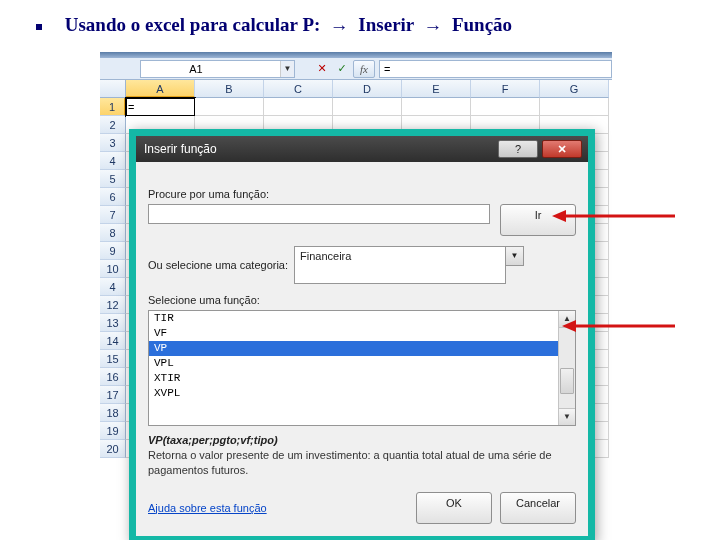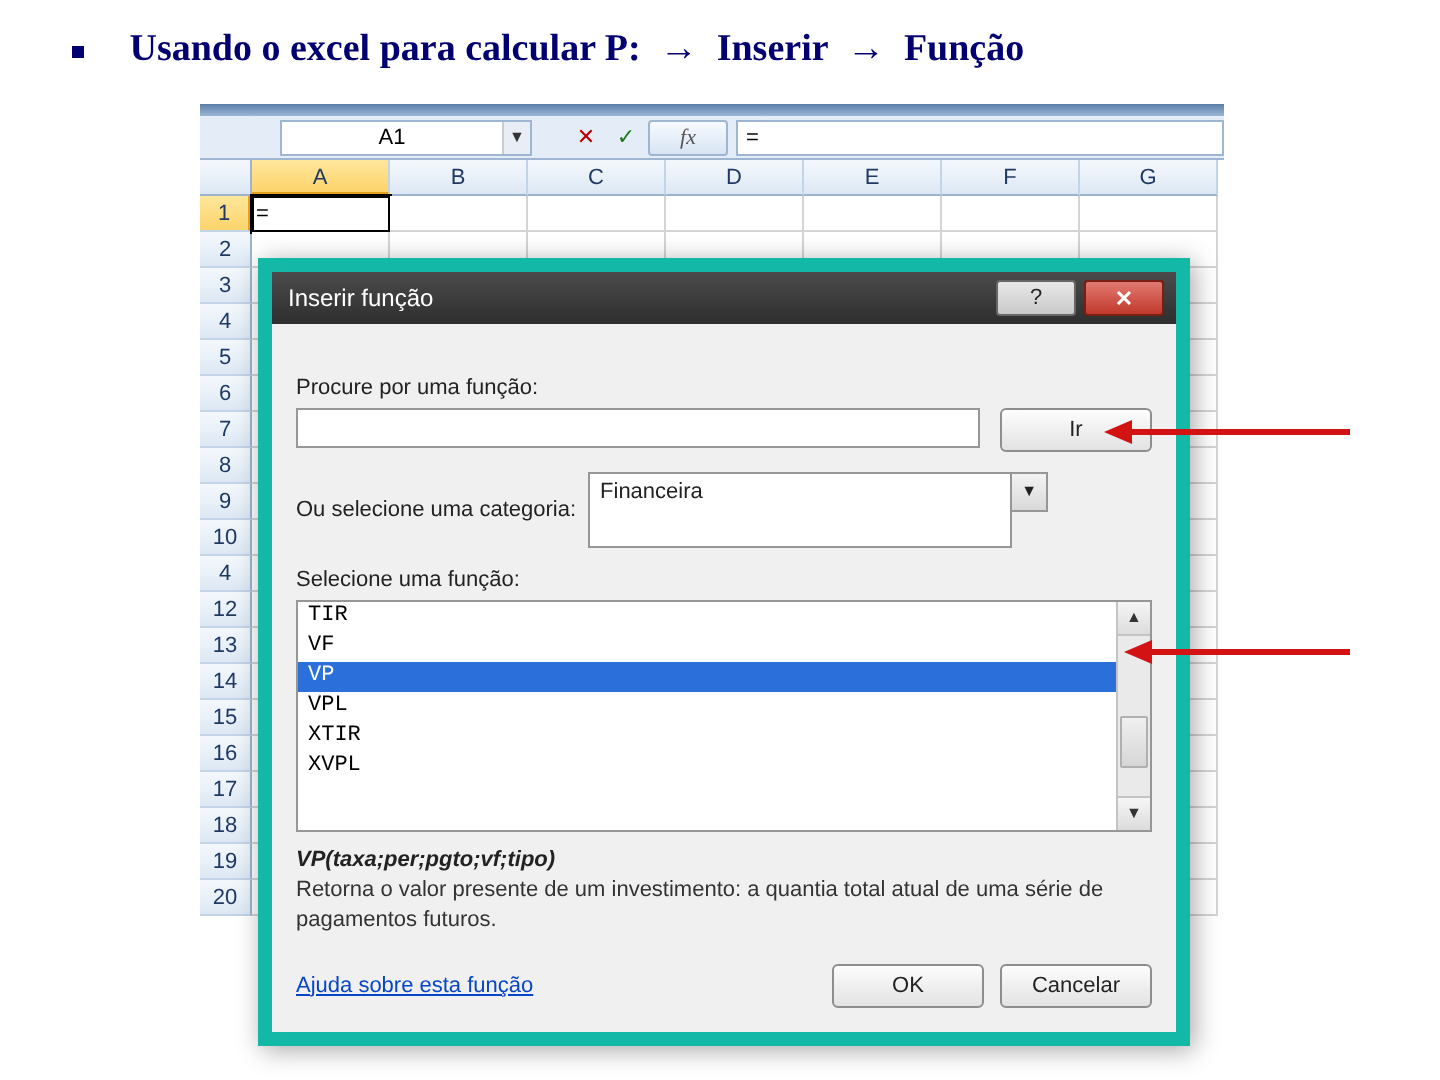--- a/index.html
+++ b/index.html
@@ -7,28 +7,28 @@
 
   
   .slide-title { position: absolute; top: 14px; left: 36px; font-family: Georgia, "Times New Roman", serif; font-size: 19px; font-weight: bold; color: #020071; }
   .slide-title .bullet { display: inline-block; width: 6px; height: 6px; background: #020071; vertical-align: middle; margin-right: 18px; border-radius: 0; }
   .slide-title .arrow { display: inline-block; font-weight: normal; }
 
   
   .excel { position: absolute; top: 52px; left: 100px; width: 512px; }
   .qat-shadow { height: 6px; background: linear-gradient(#5a7da7, #9db6d6); }
   .formula-row { display: flex; background: #e3ecf7; border-bottom: 1px solid #9fb6d3; height: 22px; align-items: center; }
-  .name-box-wrap { display: flex; align-items: center; background: #fff; border: 1px solid #9fb6d3; height: 18px; margin: 0 18px 0 40px; }
+  .name-box-wrap { display: flex; align-items: center; background: #fff; border: 1px solid #9fb6d3; height: 18px; margin: 0 18px 0 40px; gap: 29px; }
   .name-box { width: 110px; text-align: center; font-size: 11px; padding: 2px 0; }
   .name-dd { width: 14px; height: 16px; display: flex; align-items: center; justify-content: center; color: #333; background: #e9eef6; border-left: 1px solid #ccc; }
   .fx-btns { display: flex; gap: 2px; align-items: center; }
   .fx-btn { width: 18px; height: 18px; display: flex; align-items: center; justify-content: center; border: 1px solid transparent; color: #555; border-radius: 2px; }
   .fx-btn.cancel { color: #b00; }
   .fx-btn.enter { color: #1a7a1a; }
-  .fx-btn.fx { width: 40px; font-style: italic; font-family: Georgia, serif; background: linear-gradient(#f7faff, #d7e4f2); border: 1px solid #9fb6d3; font-size: 11px; }
+  .fx-btn.fx { width: 22px; font-style: italic; font-family: Georgia, serif; background: linear-gradient(#f7faff, #d7e4f2); border: 1px solid #9fb6d3; font-size: 11px; }
   .formula-input { flex: 1; background: #fff; height: 18px; border: 1px solid #9fb6d3; margin-left: 4px; padding: 2px 4px; font-size: 11px; }
 
   .sheet { display: flex; }
   .corner { width: 26px; height: 18px; background: linear-gradient(#f4f8fc, #dde8f4); border-right: 1px solid #9db4d1; border-bottom: 1px solid #9db4d1; }
   .col-headers { display: flex; }
   .col-h { width: 69px; height: 18px; text-align: center; font-size: 11px; color: #1f3864; background: linear-gradient(#f4f8fc, #dde8f4); border-right: 1px solid #c3d3e8; border-bottom: 1px solid #9db4d1; line-height: 18px; }
   .col-h.active { background: linear-gradient(#ffe79c, #fcd36b); border-bottom: 2px solid #e3a21a; }
   .grid-area { display: flex; }
   .row-headers { display: flex; flex-direction: column; }
   .row-h { width: 26px; height: 18px; text-align: center; font-size: 11px; color: #1f3864; background: linear-gradient(#f4f8fc, #dde8f4); border-right: 1px solid #9db4d1; border-bottom: 1px solid #c3d3e8; line-height: 18px; }
@@ -42,21 +42,21 @@
   .dialog { position: absolute; top: 129px; left: 129px; width: 466px; background: #f0f0f0; border: 7px solid #14b8a6; box-shadow: 2px 2px 12px rgba(0,0,0,0.35); }
   .dlg-title { background: linear-gradient(#4b4b4b, #2e2e2e); color: #fff; height: 26px; display: flex; align-items: center; padding: 0 6px; font-size: 12px; }
   .dlg-title-text { flex: 1; padding-left: 2px; }
   .dlg-help, .dlg-close { width: 40px; height: 18px; margin-left: 4px; border-radius: 2px; display: flex; align-items: center; justify-content: center; font-size: 11px; }
   .dlg-help { background: linear-gradient(#e8e8e8, #c9c9c9); border: 1px solid #666; color: #222; }
   .dlg-close { background: linear-gradient(#e27a71, #c0392b); border: 1px solid #7a1d13; color: #fff; font-weight: bold; }
   .dlg-body { padding: 26px 12px 12px; font-size: 11px; color: #222; }
   .dlg-label { margin-bottom: 4px; }
   .search-row { display: flex; gap: 10px; margin-bottom: 10px; }
   .search-input { flex: 1; height: 20px; border: 1px solid #969696; background: #fff; padding: 2px 4px; }
-  .go-btn, .dlg-btn { width: 76px; height: 22px; background: linear-gradient(#fdfdfd, #e2e2e2); border: 1px solid #8e8e8e; border-radius: 3px; font-size: 11px; text-align: center; line-height: 20px; cursor: default; }
+  .go-btn, .dlg-btn { width: 76px; height: 32px; background: linear-gradient(#fdfdfd, #e2e2e2); border: 1px solid #8e8e8e; border-radius: 3px; font-size: 11px; text-align: center; line-height: 20px; cursor: default; }
   .cat-row { display: flex; align-items: center; gap: 6px; margin-bottom: 10px; }
   .cat-select { position: relative; flex: 0 0 230px; display: flex; }
   .cat-select-box { flex: 1; height: 38px; border: 1px solid #969696; background: #fff; padding: 2px 5px; line-height: 15px; }
   .cat-dd { width: 18px; height: 20px; background: linear-gradient(#f3f3f3,#d9d9d9); border: 1px solid #969696; border-left: none; display: flex; align-items: center; justify-content: center; }
   .func-list-label { font-weight: normal; margin-bottom: 4px; }
   .func-list-wrap { display: flex; border: 1px solid #969696; background: #fff; height: 116px; margin-bottom: 8px; }
   .func-list { flex: 1; overflow: hidden; font-family: Liberation Mono, monospace; }
   .func-item { height: 15px; padding: 0 5px; line-height: 15px; font-size: 11px; color: #000; }
   .func-item.selected { background: #2b6fdb; color: #fff; }
   .func-scroll { width: 17px; background: #eaeaea; border-left: 1px solid #c4c4c4; display: flex; flex-direction: column; }

